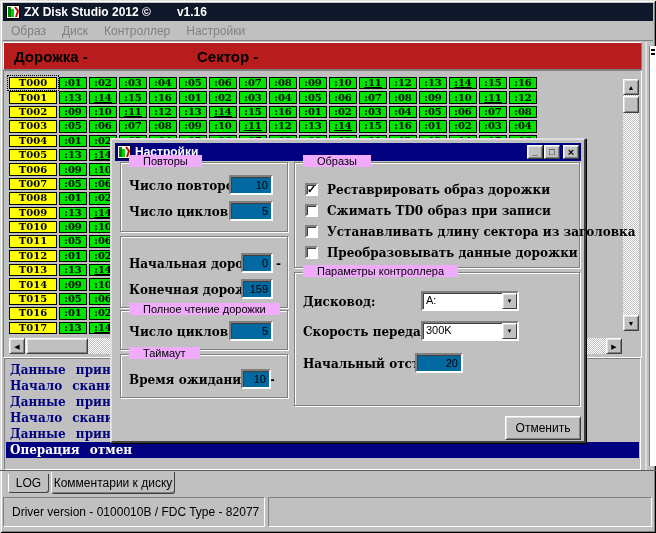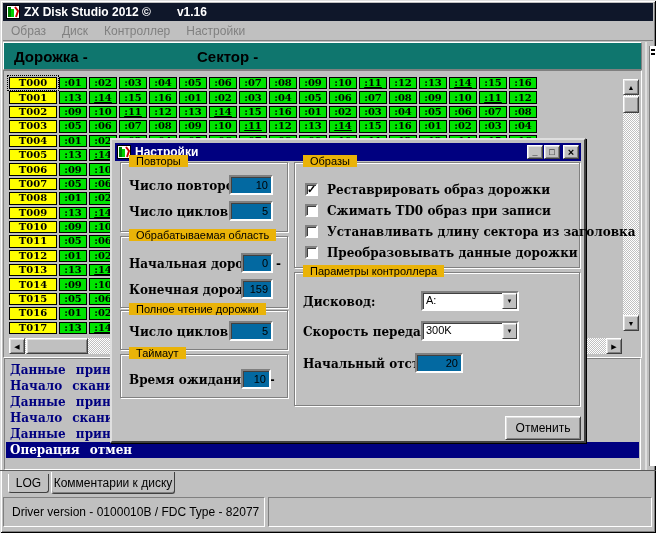--- a/index.html
+++ b/index.html
@@ -10,21 +10,21 @@
   .titlebar{position:absolute;left:3px;top:3px;width:650px;height:18px;background:#0f172a;
             display:flex;align-items:center;gap:4px;padding:0 3px;}
   .titlebar .ttl{color:#fff;font-weight:bold;font-size:12px;white-space:nowrap;}
   .titlebar .ver{color:#fff;font-weight:bold;font-size:12px;margin-left:22px;}
   .appicon{width:14px;height:14px;flex:0 0 auto;}
   
   .menubar{position:absolute;left:3px;top:21px;width:650px;height:20px;display:flex;align-items:center;
            border-bottom:1px solid #808080;}
   .menu-item{color:#808080;font-size:12px;padding:0 8px;}
   
-  .headerstrip{position:absolute;left:3px;top:42px;width:639px;height:28px;background:#0f766e;
+  .headerstrip{position:absolute;left:3px;top:42px;width:639px;height:28px;background:#b91c1c;
                border:1px solid;border-color:#fff #808080 #808080 #fff;}
   .hdr-track{position:absolute;left:10px;top:5px;font-size:15px;font-weight:bold;}
   .hdr-sector{position:absolute;left:193px;top:5px;font-size:15px;font-weight:bold;}
   
   .gridpanel{position:absolute;left:3px;top:70px;width:639px;height:288px;background:#c0c0c0;
              border:1px solid;border-color:#808080 #fff #fff #808080;}
   .grid{position:absolute;left:5px;top:6px;display:grid;grid-template-columns:48px repeat(16,28px);
         grid-auto-rows:12.4px;gap:2px;}
   .cell{border:1px solid #000;display:flex;align-items:center;justify-content:center;
         font-family:"DejaVu Serif",serif;font-weight:bold;font-size:10px;line-height:1;overflow:hidden;}
@@ -76,21 +76,21 @@
           border:2px solid;border-color:#dfdfdf #404040 #404040 #dfdfdf;box-shadow:1px 1px 0 #000;}
   .dlg-titlebar{position:absolute;left:3px;top:3px;width:466px;height:18px;background:#000080;
                 display:flex;align-items:center;gap:4px;padding:0 2px;}
   .dlg-title{color:#fff;font-weight:bold;font-size:12px;}
   .dlg-btns{position:absolute;right:2px;top:2px;display:flex;gap:1px;}
   .wbtn{width:16px;height:14px;background:#c0c0c0;border:1px solid;border-color:#fff #404040 #404040 #fff;
         box-shadow:inset 1px 1px 0 #dfdfdf, inset -1px -1px 0 #808080;
         font-size:9px;font-weight:bold;line-height:10px;text-align:center;padding:0;}
   .wbtn.close{margin-left:2px;font-size:11px;}
   .group{position:absolute;border:1px solid #808080;box-shadow:inset 1px 1px 0 #fff,1px 1px 0 #fff;}
-  .legend{position:absolute;top:-8px;left:8px;background:#eab308;padding:0 7px;font-size:11px;white-space:nowrap;}
+  .legend{position:absolute;top:-8px;left:8px;background:#f0abfc;padding:0 14px;font-size:11px;white-space:nowrap;}
   .flabel{position:absolute;left:8px;font-family:"DejaVu Serif",serif;font-weight:bold;font-size:12px;white-space:nowrap;}
   .tb{position:absolute;height:20px;background:#0369a1;border:2px solid;border-color:#808080 #fff #fff #808080;
       box-shadow:inset 1px 1px 0 #404040;font-size:11px;text-align:right;padding-right:3px;}
   .cbrow{height:21px;display:flex;align-items:center;padding-left:10px;}
   .cbbox{width:13px;height:13px;background:#fff;border:2px solid;border-color:#808080 #fff #fff #808080;
          box-shadow:inset 1px 1px 0 #404040;font-size:11px;font-weight:bold;line-height:9px;text-align:center;flex:0 0 auto;}
   .cblabel{margin-left:9px;font-family:"DejaVu Serif",serif;font-weight:bold;font-size:12px;white-space:nowrap;}
   .combo{position:absolute;width:98px;height:20px;background:#fff;border:2px solid;
          border-color:#808080 #fff #fff #808080;box-shadow:inset 1px 1px 0 #404040;}
   .combo .val{position:absolute;left:3px;top:1px;font-size:11px;}
@@ -496,21 +496,20 @@
 
     <div class="group" style="left:8px;top:22px;width:168px;height:70px;">
       <span class="legend">Повторы</span>
       <span class="flabel" style="top:16px;">Число повторов -</span>
       <input class="tb" style="right: 14px; top: 12px; width: 44px;" value="10">
       <span class="flabel" style="top:42px;">Число циклов -</span>
       <input class="tb" style="right: 14px; top: 38px; width: 44px;" value="5">
     </div>
 
     <div class="group" style="left:8px;top:96px;width:168px;height:72px;">
-      <span class="legend">Обрабатываемая область</span>
       <span class="flabel" style="top:20px;">Начальная дорожка -</span>
       <input class="tb" style="right: 14px; top: 16px; width: 32px;" value="0">
       <span class="flabel" style="top:46px;">Конечная дорожка -</span>
       <input class="tb" style="right: 14px; top: 42px; width: 32px;" value="159">
     </div>
 
     <div class="group" style="left:8px;top:170px;width:168px;height:40px;">
       <span class="legend">Полное чтение дорожки</span>
       <span class="flabel" style="top:14px;">Число циклов -</span>
       <input class="tb" style="right: 14px; top: 10px; width: 44px;" value="5">

